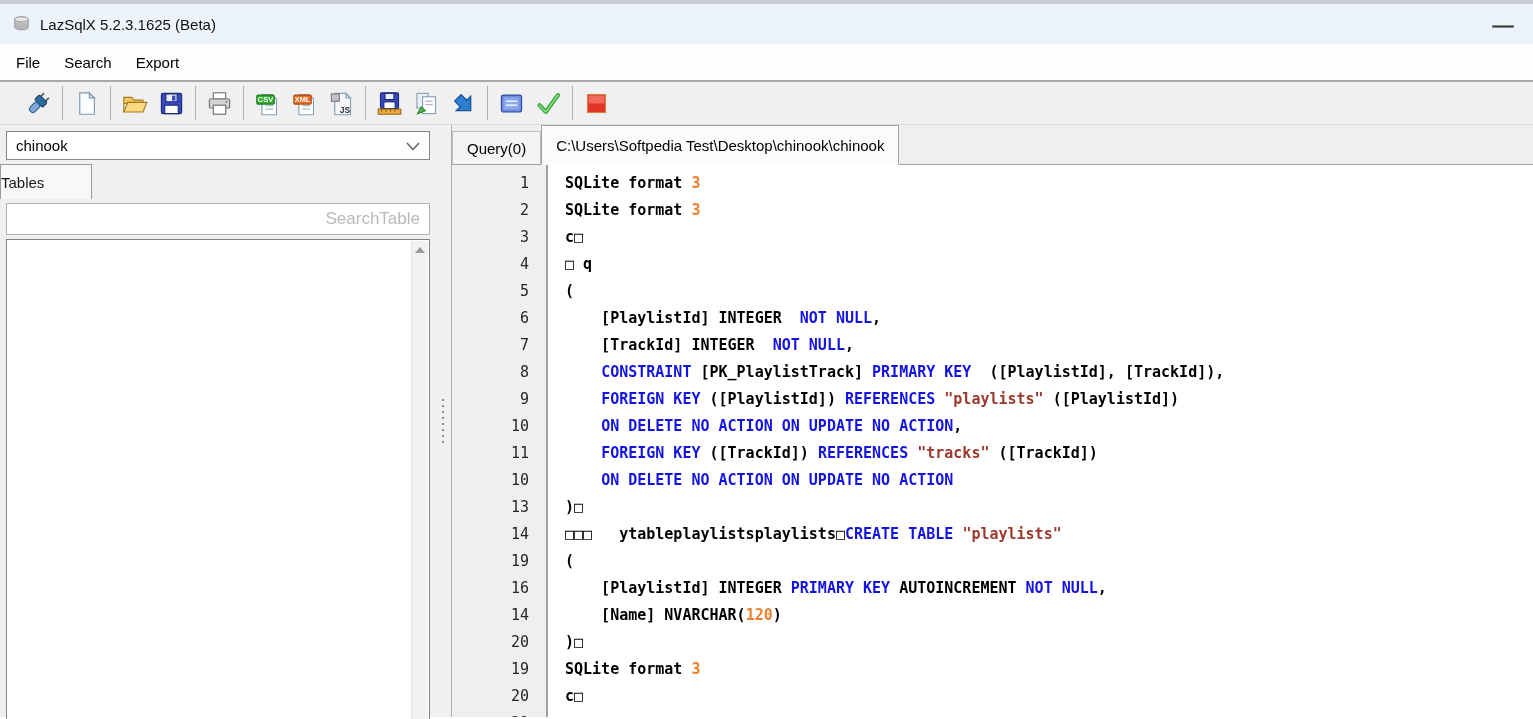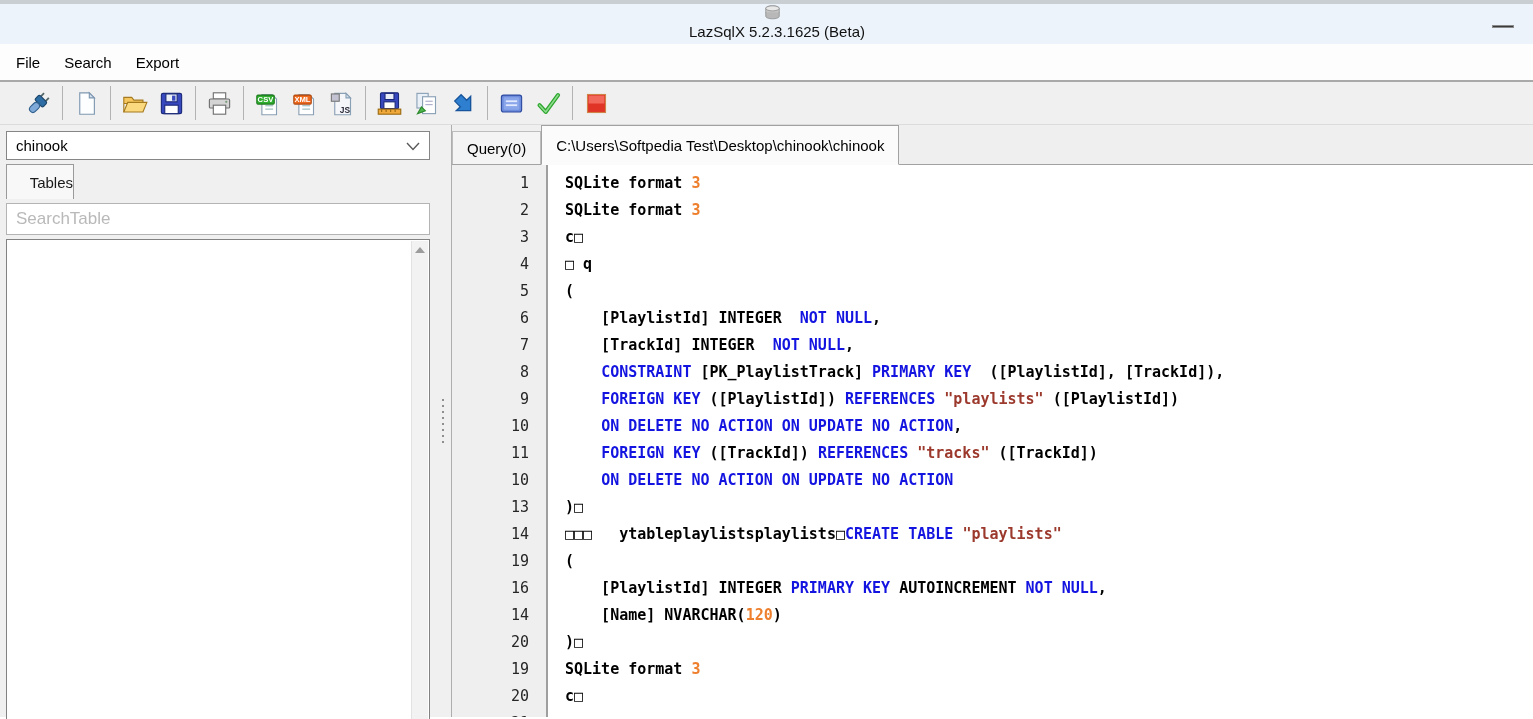--- a/index.html
+++ b/index.html
@@ -3,21 +3,21 @@
 <meta charset="utf-8">
 <style>
   * { margin:0; padding:0; box-sizing:border-box; }
   html,body { width:1533px; height:719px; overflow:hidden; background:#fff;
     font-family:"Liberation Sans", sans-serif; }
 
   .top-strip { height:4px; background:#c9ced3; }
 
   
   .titlebar { height:40px; background:var(--titlebar-bg); display:flex; align-items:center;
-    padding-left:12px; position:relative;flex-direction:column; }
+    padding-left:12px; position:relative; }
   .titlebar .app-title { font-size:15px; color:#111; margin-left:9px; }
   .min-btn { position:absolute; right:18px; top:17px; width:24px; height:10px; display:flex;
     align-items:center; justify-content:center; cursor:pointer; }
   .min-btn .dash { width:22px; height:3px; background:#3a3a3a; border:1px solid #8a8a8a; }
 
   
   .menubar { height:38px; background:#fdfdfd; display:flex; align-items:center; padding-left:4px;
     border-bottom:2px solid #a9a9a9; }
   .menu-item { font-size:15px; color:#000; padding:6px 12px; cursor:default; }
 
@@ -29,26 +29,26 @@
   .tb-btn svg { width:27px; height:27px; }
   .tb-sep { width:1px; height:34px; background:#b3b3b3; margin:0 5px; flex:0 0 1px; }
 
   
   .main { display:flex; height:592px; }
 
   .sidebar { width:436px; background:#f0f0f0; position:relative; flex:0 0 436px; }
   .combo { position:absolute; left:6px; right:6px; top:6px; height:29px; background:#fff;
     border:1px solid #868686; display:flex; align-items:center; padding:0 9px; font-size:15px; color:#000; }
   .combo .chev { margin-left:auto; }
-  .side-tab { position:absolute; left:6px; top:39px; width:68px; height:35px; background:#f8f8f8;
-    border:1px solid #9a9a9a; border-bottom:none; display:flex; align-items:center; justify-content:flex-end;
+  .side-tab { position:absolute; left:0; top:39px; width:92px; height:35px; background:#f8f8f8;
+    border:1px solid #9a9a9a; border-bottom:none; display:flex; align-items:center; justify-content:flex-start;
     font-size:15px; color:#1a1a1a; }
   .search-box { position:absolute; left:6px; right:6px; top:78px; height:32px; background:#fff;
     border:1px solid #b4b4b4; font-size:17px; padding:0 9px; color:#333;
-    font-family:"Liberation Sans", sans-serif; }
+    font-family:"Liberation Sans", sans-serif;text-align:right; }
   .search-box::placeholder { color:#b9b9b9; opacity:1; }
   .listbox { position:absolute; left:6px; right:6px; top:114px; bottom:-20px; background:#fff;
     border:1px solid #828282; }
   .listbox .vscroll { position:absolute; top:1px; right:1px; bottom:1px; width:17px; background:#f2f2f2;
     border-left:1px solid #e2e2e2; }
   .vscroll .arrow-up { width:0; height:0; margin:6px auto 0 auto; border-left:5px solid transparent;
     border-right:5px solid transparent; border-bottom:6px solid #9c9c9c; }
 
   .splitter { flex:0 0 16px; background:#f0f0f0; position:relative; cursor:col-resize;
     border-right:1px solid #aeaeae; }

